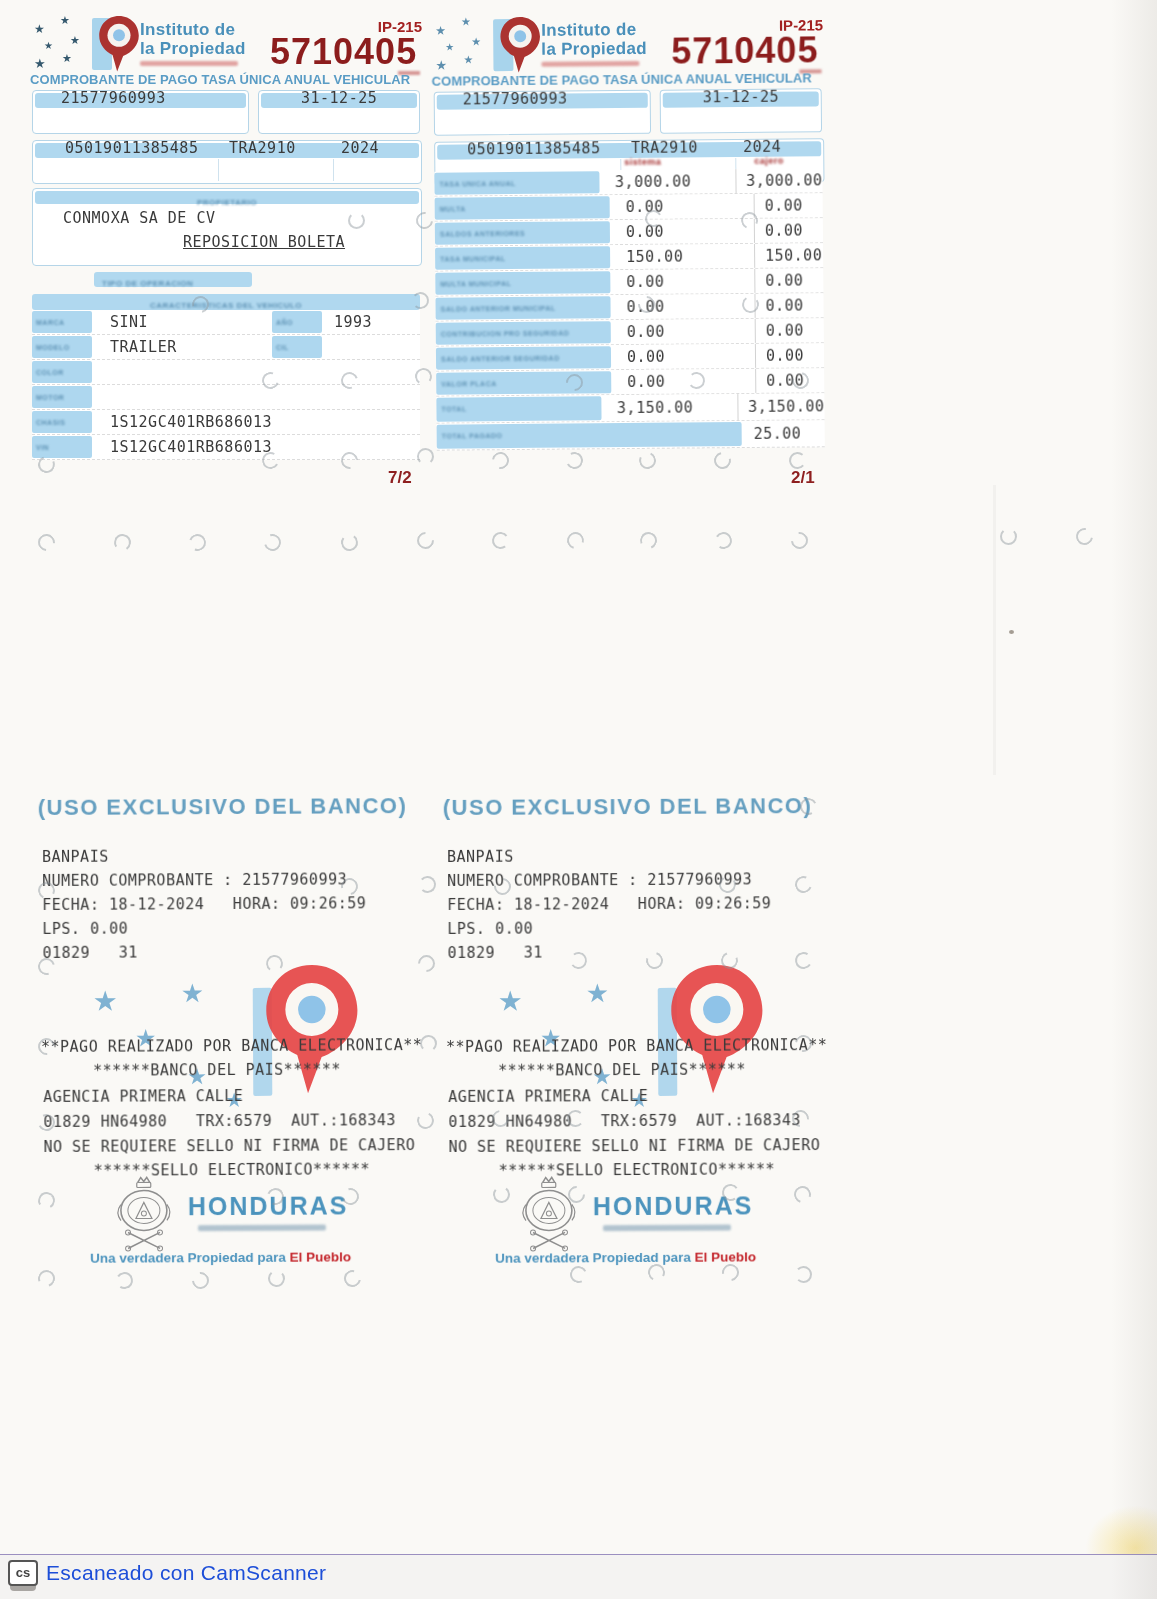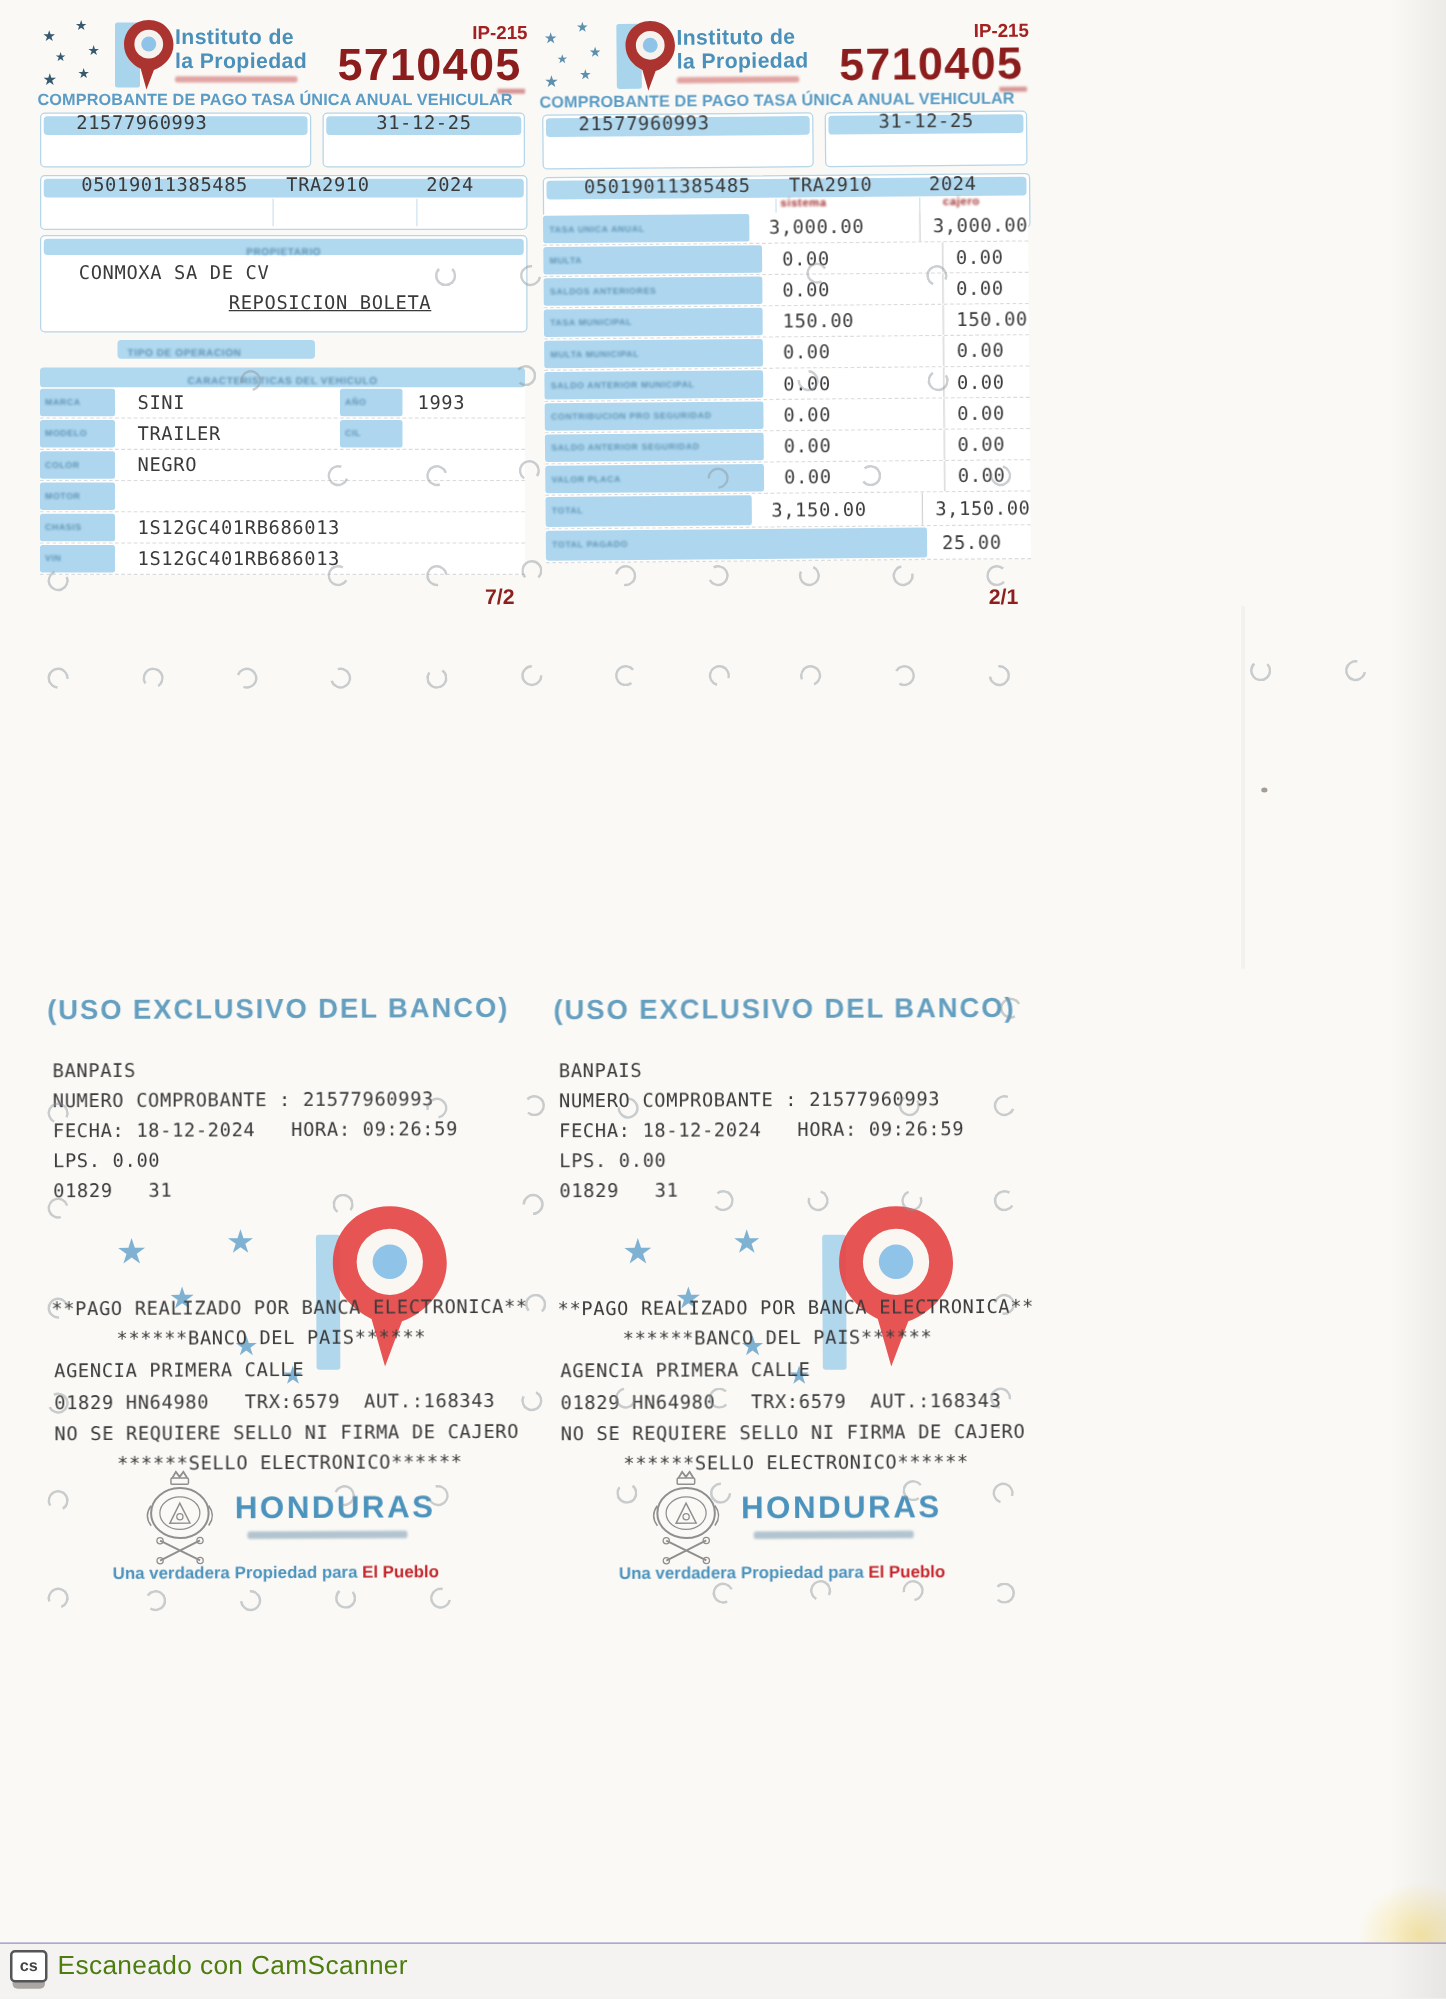--- a/index.html
+++ b/index.html
@@ -52,21 +52,21 @@
   .bank .dm{line-height:24px;}
   .honduras{font-size:25px;font-weight:bold;color:#4b93bd;letter-spacing:2px;filter:blur(.3px);}
   .hond-sub{width:128px;height:6px;background:rgba(90,130,160,.45);filter:blur(1px);margin-top:3px;border-radius:2px;}
   .slogan{font-size:13.5px;font-weight:bold;color:#4b93bd;white-space:nowrap;filter:blur(.2px);}
   .slogan b{color:#c4262c;}
   
   .cam-footer{position:absolute;left:0;right:0;bottom:0;height:44px;background:#f4f3f2;border-top:1px solid #9b8fc0;}
   .cs-icon{position:absolute;left:8px;top:5px;width:26px;height:22px;border:2px solid #555;border-radius:4px;
            background:#fff;color:#444;font-weight:bold;font-size:13px;text-align:center;line-height:22px;}
   .cs-tab{position:absolute;left:10px;top:29px;width:26px;height:7px;background:#a9a6a3;border-radius:0 0 4px 4px;}
-  .cam-text{position:absolute;left:46px;top:6px;font-size:21px;color:#4d7c0f;letter-spacing:.3px;}
+  .cam-text{position:absolute;left:46px;top:6px;font-size:21px;color:#1d4ed8;letter-spacing:.3px;}
   
   .ring{position:absolute;width:13px;height:13px;border:2px solid rgba(140,148,155,.45);border-radius:50%;
         border-top-color:transparent;transform:rotate(-30deg);}
   .blotch{position:absolute;left:1085px;top:1505px;width:72px;height:72px;
         background:radial-gradient(ellipse at 70% 60%,rgba(245,215,100,.55),rgba(245,215,100,0) 70%);}
   .dotmark{position:absolute;left:1009px;top:630px;width:5px;height:4px;background:#6b5f52;border-radius:50%;opacity:.6;}
   .crease{position:absolute;left:993px;top:485px;width:3px;height:290px;background:rgba(100,100,100,.05);}
   .tilt-r{transform:rotate(-0.5deg);}
   .tilt-s{transform:rotate(-0.3deg);}
 </style>
@@ -144,21 +144,20 @@
         <div class="vsubval dm">1993</div>
       </div>
       <div class="vrow">
         <div class="vlabel"><span class="blur-label" style="line-height:22px;font-size:7px;">MODELO</span></div>
         <div class="vval dm">TRAILER</div>
         <div class="vsublabel"><span class="blur-label" style="line-height:22px;font-size:7px;">CIL</span></div>
         <div class="vsubval dm"></div>
       </div>
       <div class="vrow">
         <div class="vlabel"><span class="blur-label" style="line-height:22px;font-size:7px;">COLOR</span></div>
-        <div class="vval dm">NEGRO</div>
       </div>
       <div class="vrow">
         <div class="vlabel"><span class="blur-label" style="line-height:22px;font-size:7px;">MOTOR</span></div>
         <div class="vval dm"></div>
       </div>
       <div class="vrow">
         <div class="vlabel"><span class="blur-label" style="line-height:22px;font-size:7px;">CHASIS</span></div>
         <div class="vval dm">1S12GC401RB686013</div>
       </div>
       <div class="vrow">

